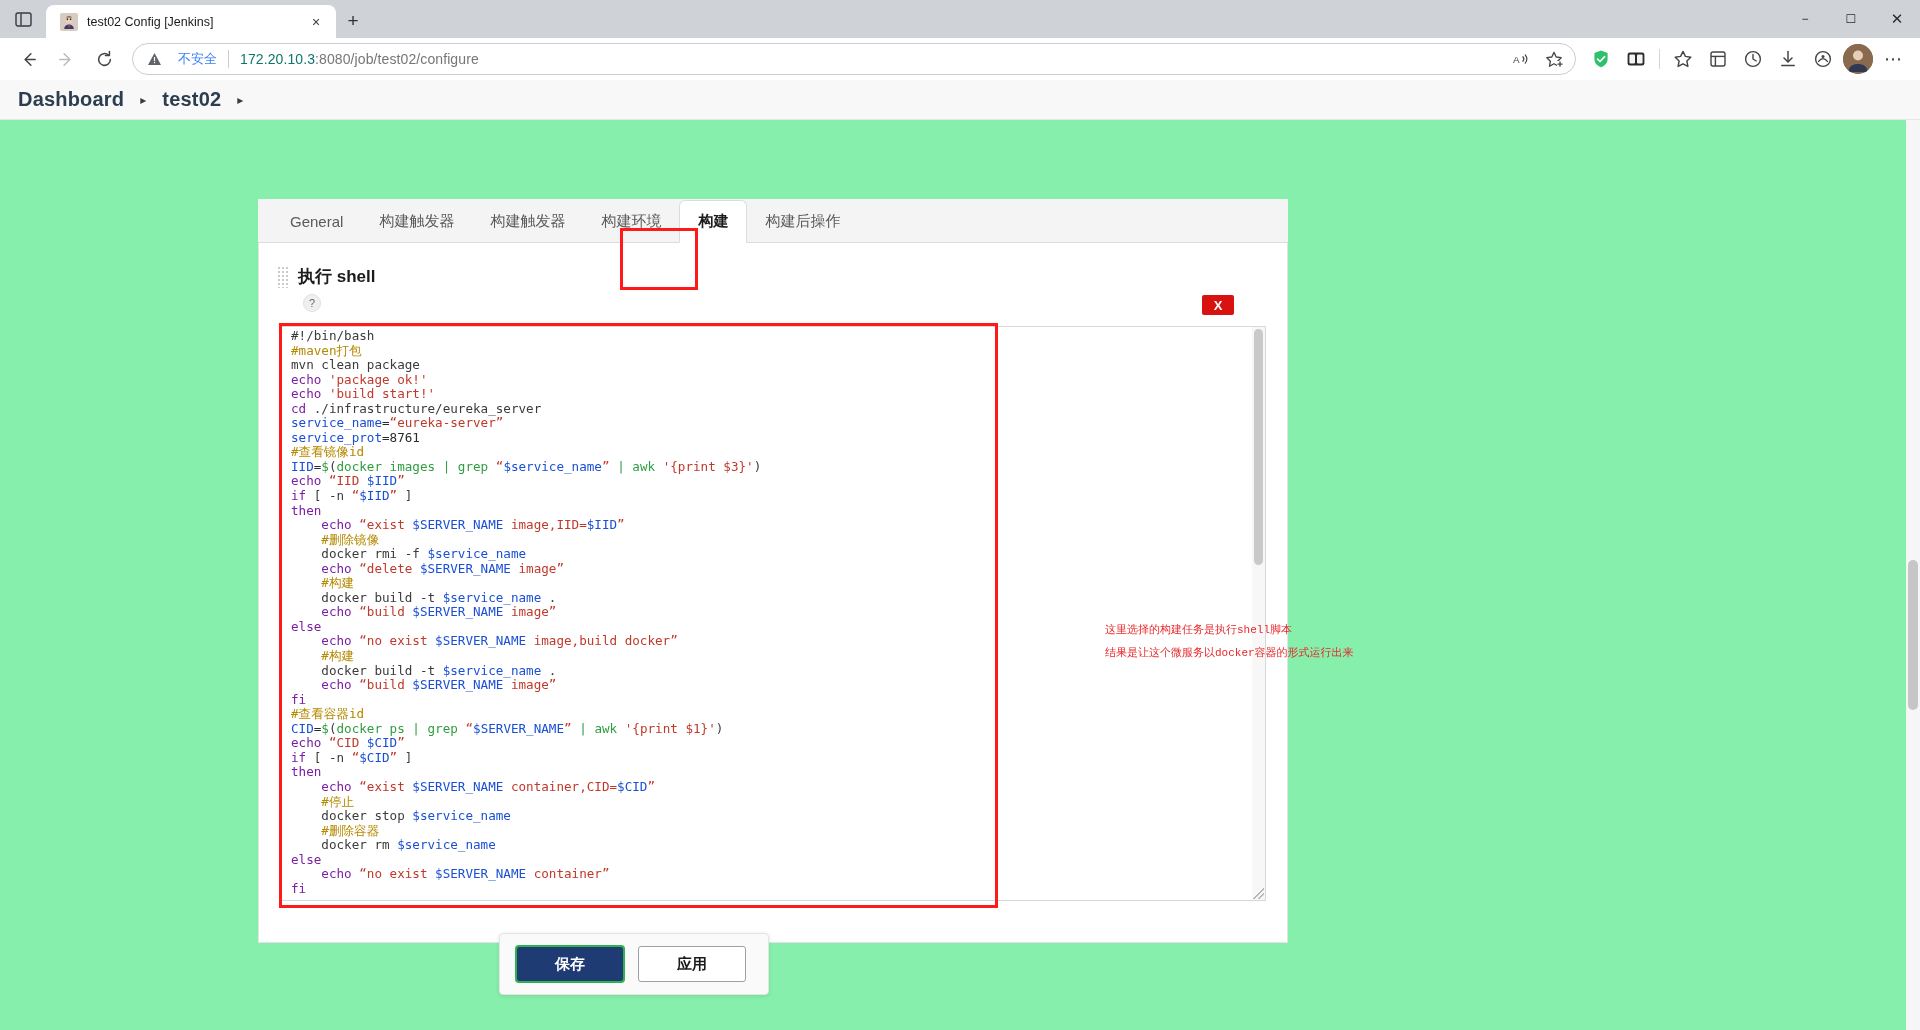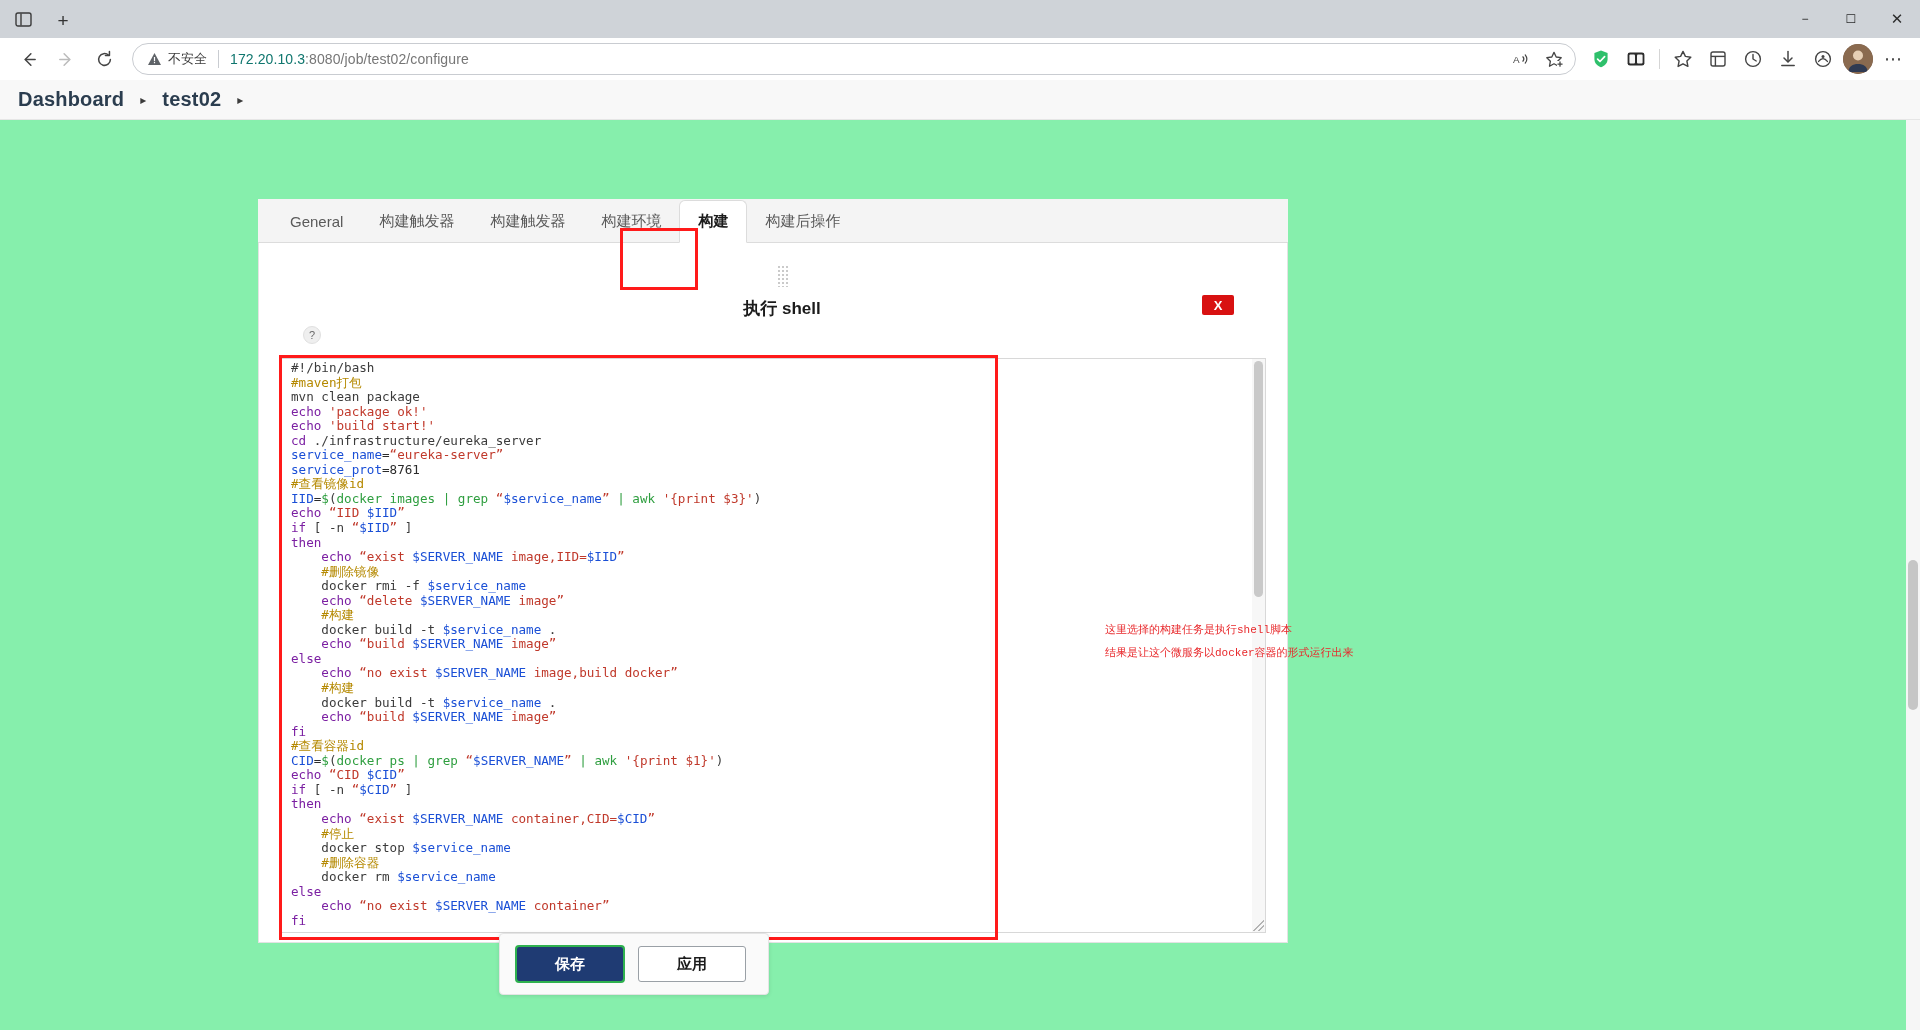--- a/index.html
+++ b/index.html
@@ -42,21 +42,21 @@
   .browser-nav { width:1920px; height:42px; background:#ffffff; display:flex; align-items:center;
     padding:0 10px; gap:2px; position:relative; }
   .nav-icon-btn { width:36px; height:32px; display:flex; align-items:center; justify-content:center;
     color:#4a4a4a; border-radius:4px; }
   .nav-icon-btn.dim { color:#b8b8b8; }
   .omnibox {
     flex:1; height:32px; margin-left:8px; background:#ffffff; border:1px solid #c9ccd1;
     border-radius:16px; display:flex; align-items:center; padding:0 6px 0 14px; gap:8px;
     min-width:0;
   }
-  .warn-chip { display:flex; align-items:center; gap:6px; color:#404040; font-size:13px; white-space:nowrap; }
+  .warn-chip { display:flex; align-items:center; gap:16px; color:#3b82f6; font-size:13px; white-space:nowrap; }
   .warn-tri { width:15px; height:14px; position:relative; }
   .omnibox-sep { width:1px; height:18px; background:#c9ccd1; margin:0 3px; }
   .url-text { font-size:14px; color:#767676; white-space:nowrap; letter-spacing:.1px; }
   .url-text .host { color:#0f766e; }
   .omni-actions { margin-left:auto; display:flex; align-items:center; gap:2px; }
   .omni-btn { width:30px; height:28px; display:flex; align-items:center; justify-content:center;
     color:#4a4a4a; font-size:13px; }
   .toolbar-right { display:flex; align-items:center; gap:1px; margin-left:6px; }
   .tb-btn { width:34px; height:32px; display:flex; align-items:center; justify-content:center;
     color:#434343; border-radius:4px; }
@@ -89,21 +89,21 @@
   .cfg-tab.active {
     background:#ffffff; border:1px solid #dcdcdc; border-bottom:1px solid #ffffff;
     border-radius:6px 6px 0 0; color:#1b1b1b; font-weight:bold; margin-bottom:-1px;
     height:43px;
   }
 
   .panel {
     background:#ffffff; border:1px solid #e3e3e3; border-top:none;
     min-height:700px; position:relative; padding:16px 0 0 0;
   }
-  .block-head { display:flex; align-items:center; gap:10px; padding:6px 0 0 18px;flex-direction:column; }
+  .block-head { display:flex; align-items:center; gap:10px; padding:6px 0 0 18px; }
   .grip {
     width:11px; height:22px;
     background-image:radial-gradient(#c4c4c4 1px, transparent 1.1px);
     background-size:4px 4px; opacity:.9;
   }
   .block-title { font-size:17px; font-weight:bold; color:#1b1b1b; }
   .help-icon {
     width:18px; height:18px; border-radius:50%; background:#efefef; border:1px solid #e0e0e0;
     color:#6a6a6a; font-size:11px; display:flex; align-items:center; justify-content:center;
     margin:6px 0 0 44px;
@@ -179,20 +179,34 @@
 </head>
 <body>
 
 <div class="browser-top">
   <div class="tabstrip">
     <div class="tab-side-btn">
       <svg width="17" height="17" viewBox="0 0 17 17">
           <rect x="1" y="2" width="15" height="13" rx="2" fill="none" stroke="#3b3b3b" stroke-width="1.4"></rect>
           <line x1="6" y1="2.5" x2="6" y2="14.5" stroke="#3b3b3b" stroke-width="1.4"></line>
         </svg>
+    </div>
+    <div class="browser-tab">
+      <div class="tab-favicon">
+        <svg width="16" height="16" viewBox="0 0 16 16">
+          <circle cx="8" cy="5.6" r="3.4" fill="#e8d6c2"></circle>
+          <path d="M3.2 15c0-3 2.1-4.6 4.8-4.6S12.8 12 12.8 15z" fill="#3b3b6b"></path>
+          <ellipse cx="6.4" cy="5.2" rx=".8" ry="1" fill="#2b2b2b"></ellipse>
+          <ellipse cx="9.6" cy="5.2" rx=".8" ry="1" fill="#2b2b2b"></ellipse>
+          <path d="M4.6 3.4q3.4-2.4 6.8 0z" fill="#6b4a2b"></path>
+          <path d="M6.9 10.8h2.2L8 15z" fill="#d03b3b"></path>
+        </svg>
+      </div>
+      <span class="tab-title">test02 Config [Jenkins]</span>
+      <span class="tab-close">×</span>
     </div>
     <div class="newtab-btn">+</div>
   </div>
   <div class="win-controls">
     <div class="win-btn">−</div>
     <div class="win-btn">☐</div>
     <div class="win-btn close">✕</div>
   </div>
 </div>
 

